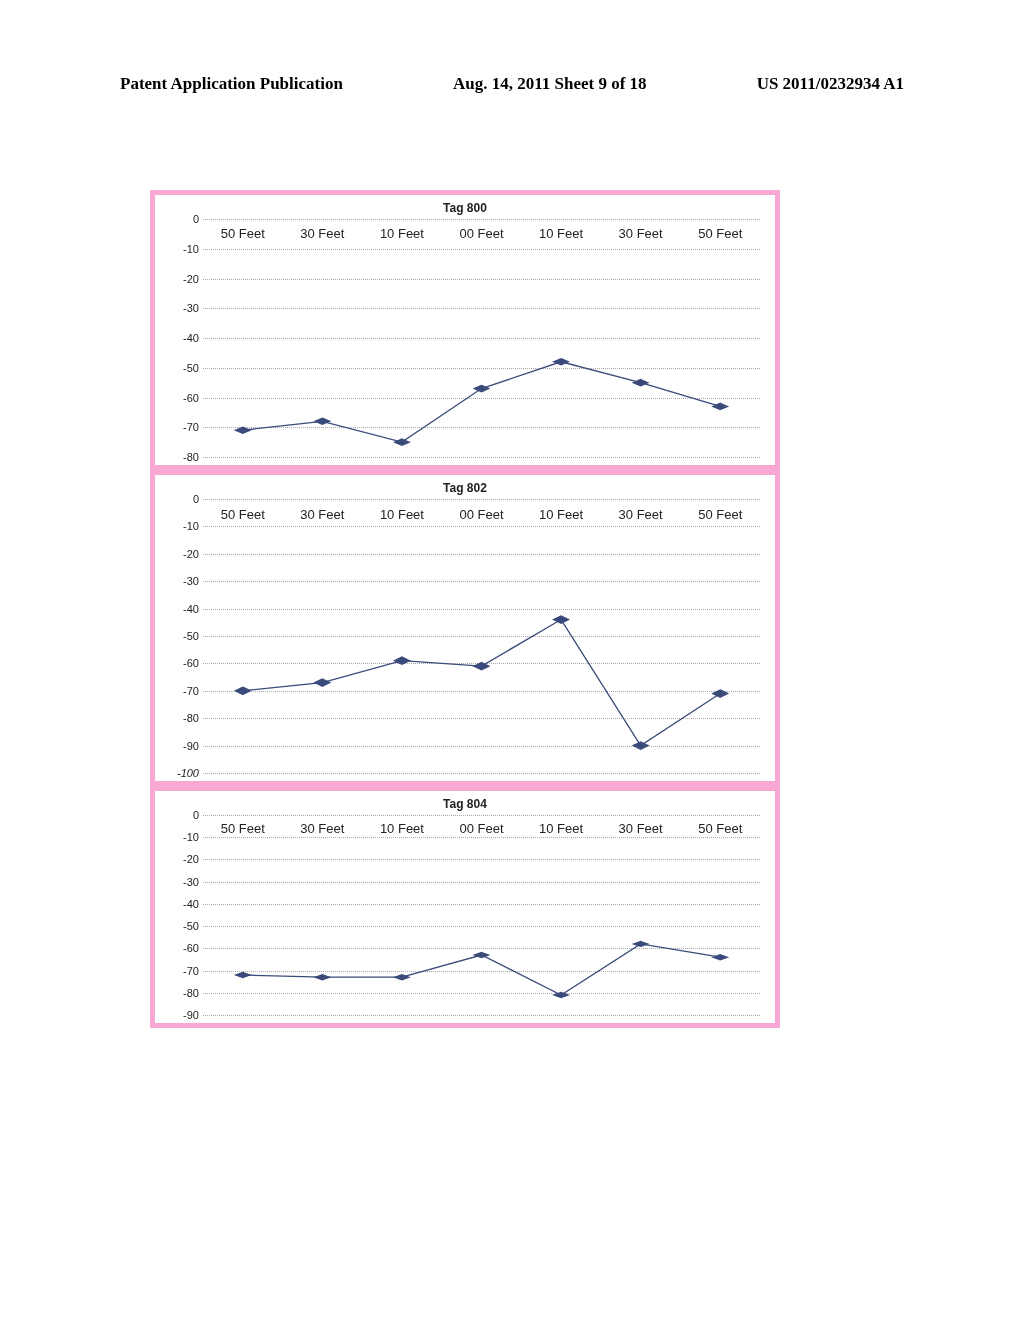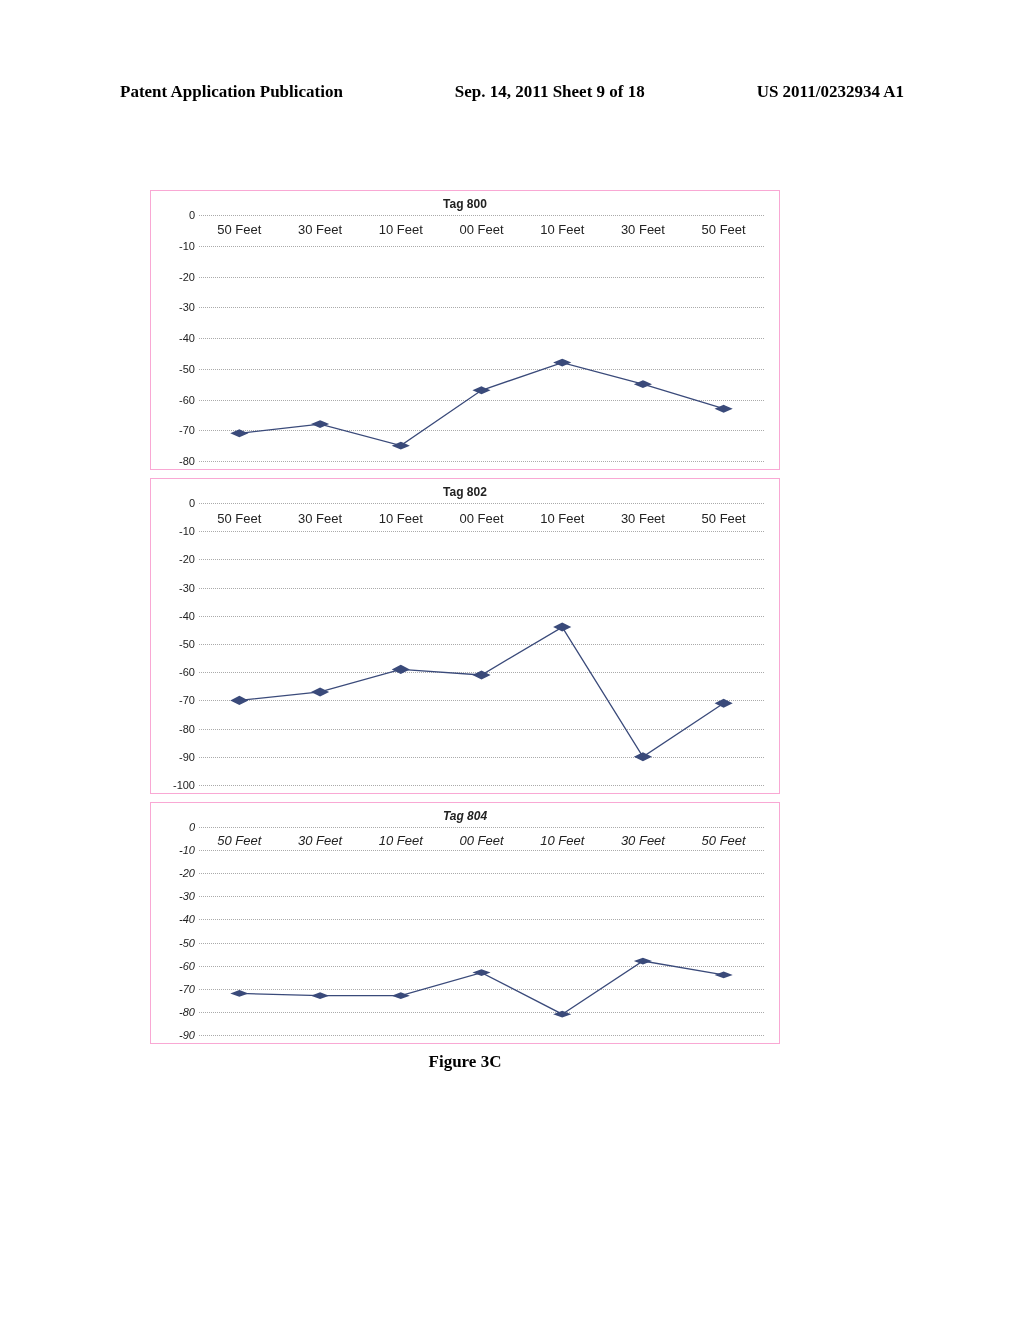--- a/index.html
+++ b/index.html
@@ -5,44 +5,44 @@
   * { margin: 0; padding: 0; box-sizing: border-box; }
   body {
     background: #fff;
     font-family: "Times New Roman", serif;
     width: 1024px;
     height: 1320px;
     position: relative;
   }
   .page-header {
     position: absolute;
-    top: 82px;
+    top: 74px;
     left: 0;
     width: 100%;
     display: flex;
     justify-content: space-between;
     padding: 0 120px;
     font-size: 17px;
     font-weight: bold;
   }
   .figure-wrap {
     position: absolute;
     left: 150px;
     top: 190px;
     width: 630px;
   }
   .chart-box {
-    border: 1px solid #f9a8d4;
+    border: 5px solid #f9a8d4;
     background: #fff;
     position: relative;
-    margin-bottom: 8px;
+    margin-bottom: 0;
   }
   .chart-box.c800 { height: 280px; }
   .chart-box.c802 { height: 316px; }
-  .chart-box.c804 { height: 242px; font-style: italic; }
+  .chart-box.c804 { height: 242px; }
   .chart-title {
     text-align: center;
     font-family: Arial, sans-serif;
     font-size: 12px;
     font-weight: bold;
     padding: 6px 0 2px 0;
     color: #222;
   }
   .plot-area {
     position: absolute;
@@ -83,21 +83,21 @@
     font-size: 17px;
     font-weight: bold;
     margin-top: 8px;
   }
 </style>
 </head>
 <body>
 
 <div class="page-header">
   <span>Patent Application Publication</span>
-  <span>Sep. 14, 2011  Sheet 9 of 18</span>
+  <span>Aug. 14, 2011  Sheet 9 of 18</span>
   <span>US 2011/0232934 A1</span>
 </div>
 
 <div class="figure-wrap">
   <div class="chart-box c800">
     <div class="chart-title">Tag 800</div>
     <div class="plot-area">
         <div class="gridline" style="top: 0%;"></div>
         <div class="ytick" style="top: 0%;">0</div>
         <div class="gridline" style="top: 12.5%;"></div>
@@ -152,21 +152,21 @@
         <div class="ytick" style="top: 50%;">-50</div>
         <div class="gridline" style="top: 60%;"></div>
         <div class="ytick" style="top: 60%;">-60</div>
         <div class="gridline" style="top: 70%;"></div>
         <div class="ytick" style="top: 70%;">-70</div>
         <div class="gridline" style="top: 80%;"></div>
         <div class="ytick" style="top: 80%;">-80</div>
         <div class="gridline" style="top: 90%;"></div>
         <div class="ytick" style="top: 90%;">-90</div>
         <div class="gridline" style="top: 100%;"></div>
-        <div class="ytick" style="top: 100%;">-100</div>
+        <div class="ytick" style="top: 100%; font-style: italic;">-100</div>
         <div class="xlabel" style="left: 7.14286%; top: 3%;">50 Feet</div>
         <div class="xlabel" style="left: 21.4286%; top: 3%;">30 Feet</div>
         <div class="xlabel" style="left: 35.7143%; top: 3%;">10 Feet</div>
         <div class="xlabel" style="left: 50%; top: 3%;">00 Feet</div>
         <div class="xlabel" style="left: 64.2857%; top: 3%;">10 Feet</div>
         <div class="xlabel" style="left: 78.5714%; top: 3%;">30 Feet</div>
         <div class="xlabel" style="left: 92.8571%; top: 3%;">50 Feet</div>
         <svg class="series" viewBox="0 0 100 100" preserveAspectRatio="none">
           <path d="M7.142857142857142 70 L21.428571428571427 67 L35.714285714285715 59 L50 61 L64.28571428571429 44 L78.57142857142857 90 L92.85714285714286 71 " class="ln" vector-effect="non-scaling-stroke"></path>
           <polygon points="7.142857142857142,69.1 8.042857142857143,70 7.142857142857142,70.9 6.242857142857142,70" class="pt"></polygon>
@@ -214,14 +214,13 @@
           <polygon points="7.142857142857142,79.1 8.042857142857143,80 7.142857142857142,80.9 6.242857142857142,80" class="pt"></polygon>
           <polygon points="21.428571428571427,80.21111111111111 22.328571428571426,81.11111111111111 21.428571428571427,82.01111111111112 20.52857142857143,81.11111111111111" class="pt"></polygon>
           <polygon points="35.714285714285715,80.21111111111111 36.614285714285714,81.11111111111111 35.714285714285715,82.01111111111112 34.81428571428572,81.11111111111111" class="pt"></polygon>
           <polygon points="50,69.1 50.9,70 50,70.9 49.1,70" class="pt"></polygon>
           <polygon points="64.28571428571429,89.1 65.1857142857143,90 64.28571428571429,90.9 63.38571428571429,90" class="pt"></polygon>
           <polygon points="78.57142857142857,63.544444444444444 79.47142857142858,64.44444444444444 78.57142857142857,65.34444444444445 77.67142857142856,64.44444444444444" class="pt"></polygon>
           <polygon points="92.85714285714286,70.21111111111111 93.75714285714287,71.11111111111111 92.85714285714286,72.01111111111112 91.95714285714286,71.11111111111111" class="pt"></polygon>
         </svg>
       </div>
   </div>
-  <div class="caption">Figure 3C</div>
 </div>
 
 </body></html>

